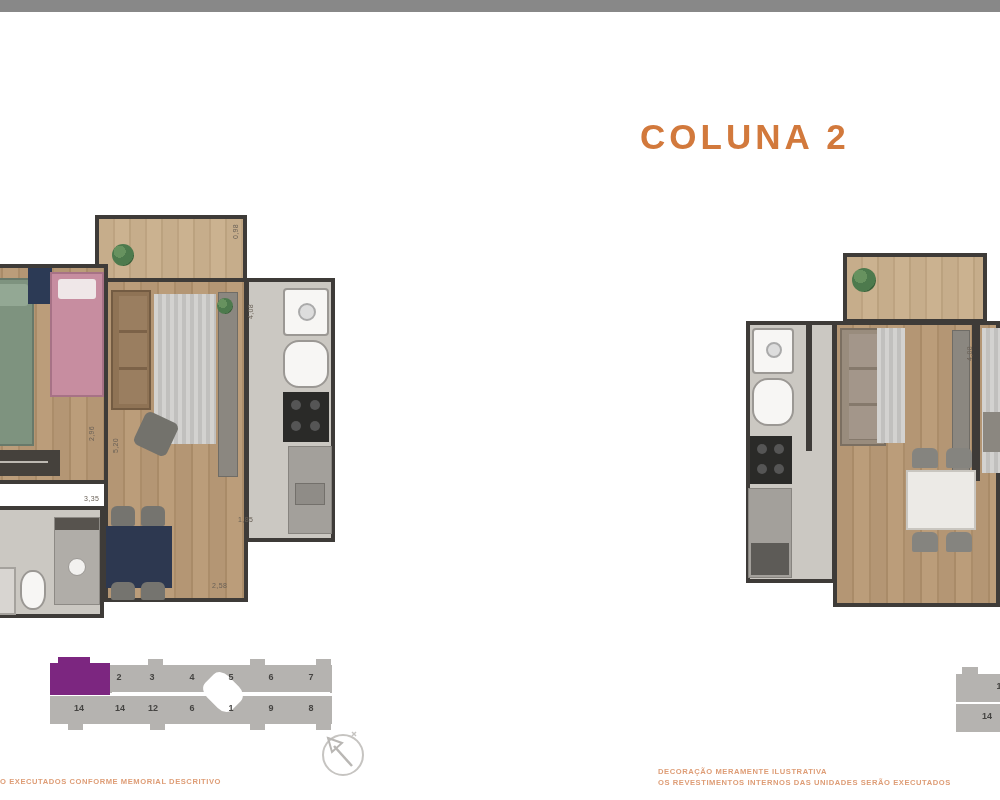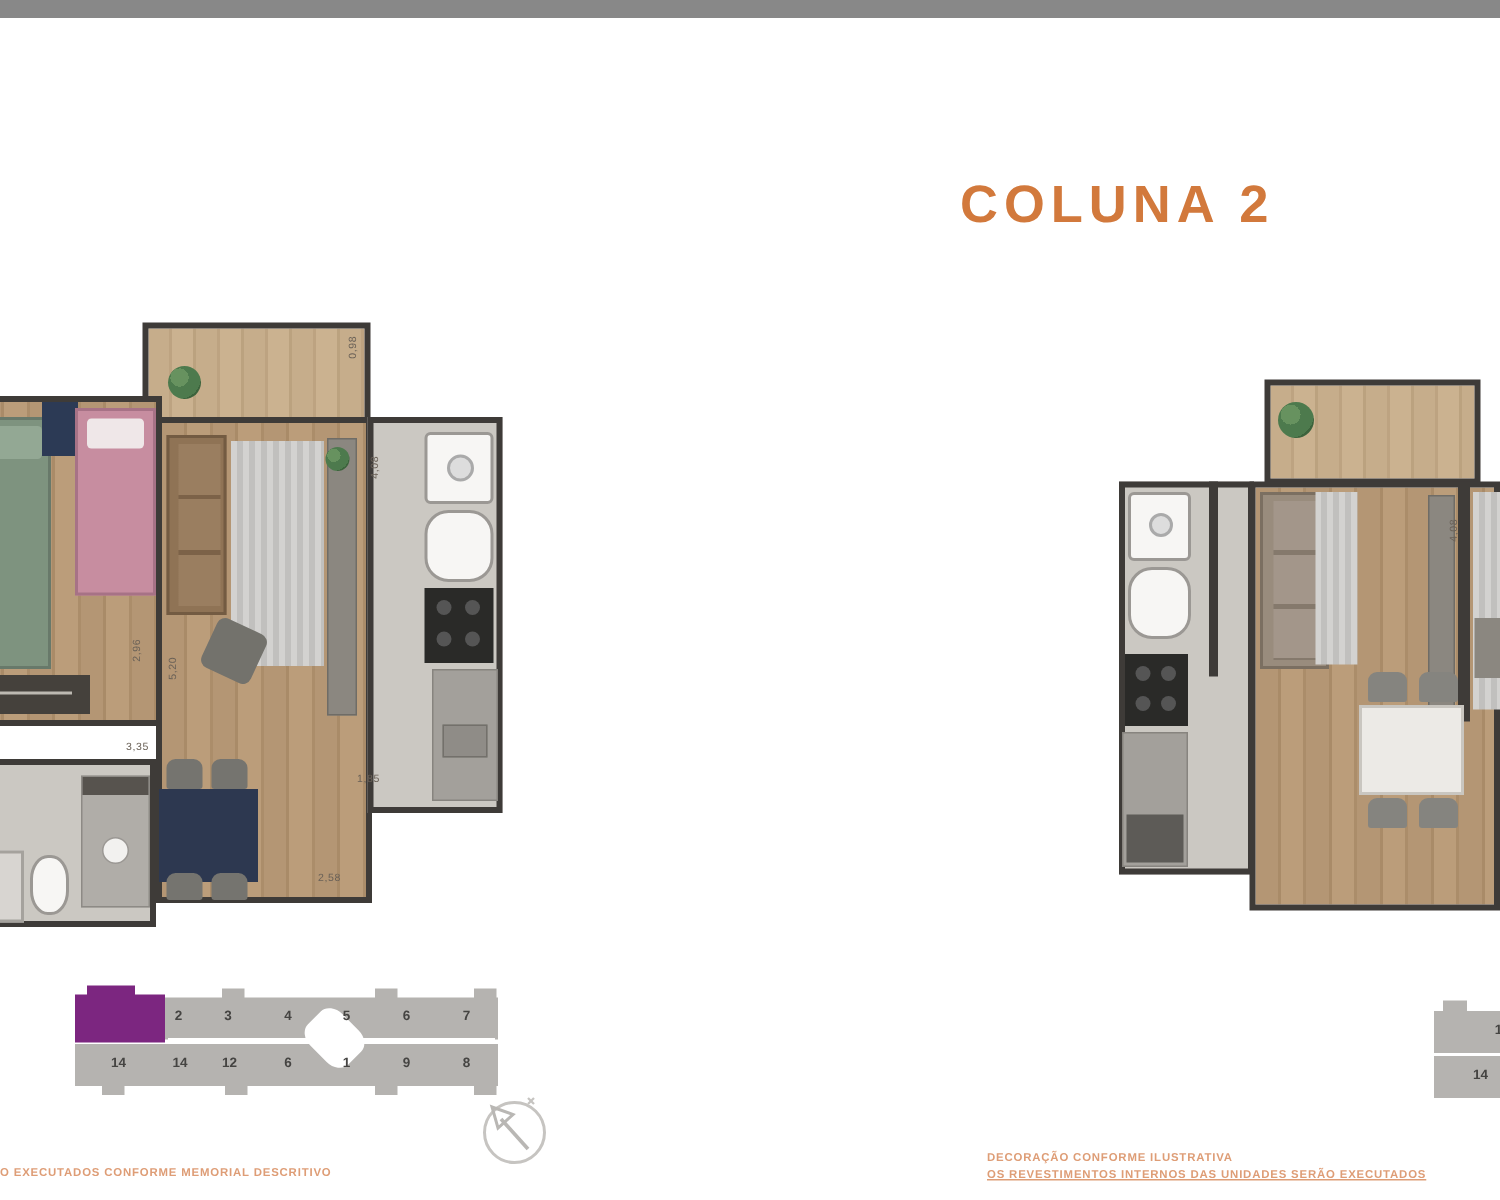--- a/index.html
+++ b/index.html
@@ -186,16 +186,16 @@
 
   <svg class="abs" style="left:316px;top:710px;" width="56" height="60" viewBox="0 0 56 60">
     <circle cx="27" cy="33" r="20" fill="none" stroke="#c6c4c1" stroke-width="2"></circle>
     <line x1="36" y1="44" x2="18" y2="24" stroke="#b9b7b4" stroke-width="2.5"></line>
     <polygon points="12,16 26,21 16,30" fill="none" stroke="#b9b7b4" stroke-width="2"></polygon>
     <line x1="36" y1="10" x2="40" y2="14" stroke="#c6c4c1" stroke-width="1.5"></line>
     <line x1="40" y1="10" x2="36" y2="14" stroke="#c6c4c1" stroke-width="1.5"></line>
   </svg>
 
   <span class="note" style="left:-6px;top:765px;">ÃO EXECUTADOS CONFORME MEMORIAL DESCRITIVO</span>
-  <span class="note" style="left:658px;top:755px;">DECORAÇÃO CONFORME ILUSTRATIVA</span>
-  <span class="note" style="left:658px;top:766px;text-decoration:underline;">OS REVESTIMENTOS INTERNOS DAS UNIDADES SERÃO EXECUTADOS</span>
+  <span class="note" style="left:658px;top:755px;">DECORAÇÃO MERAMENTE ILUSTRATIVA</span>
+  <span class="note" style="left:658px;top:766px;">OS REVESTIMENTOS INTERNOS DAS UNIDADES SERÃO EXECUTADOS</span>
 
 </div>
 
 </body></html>

